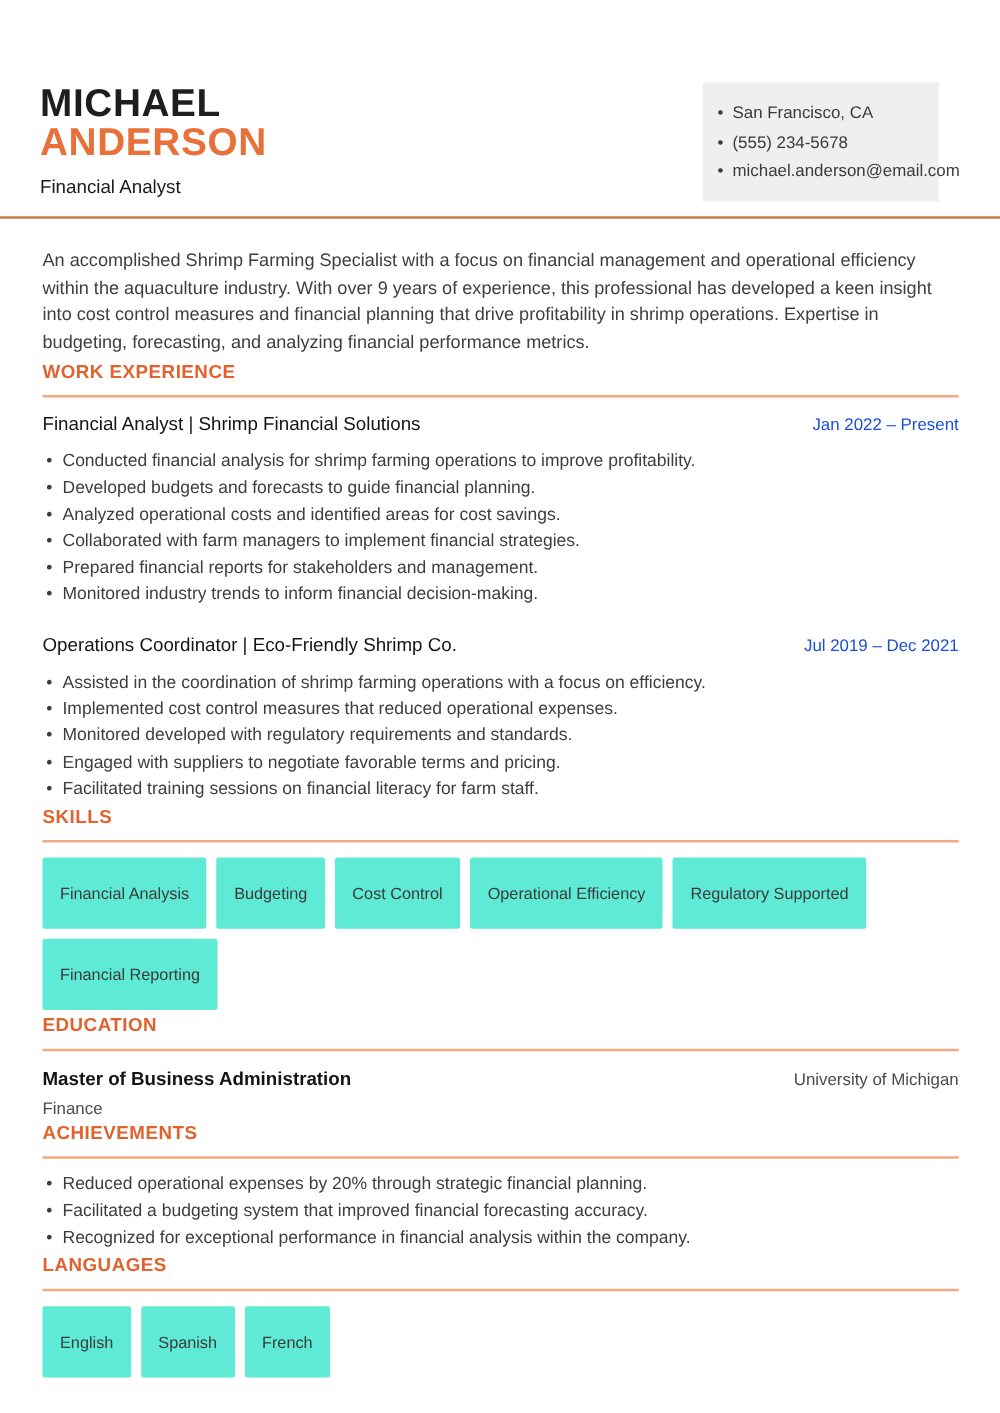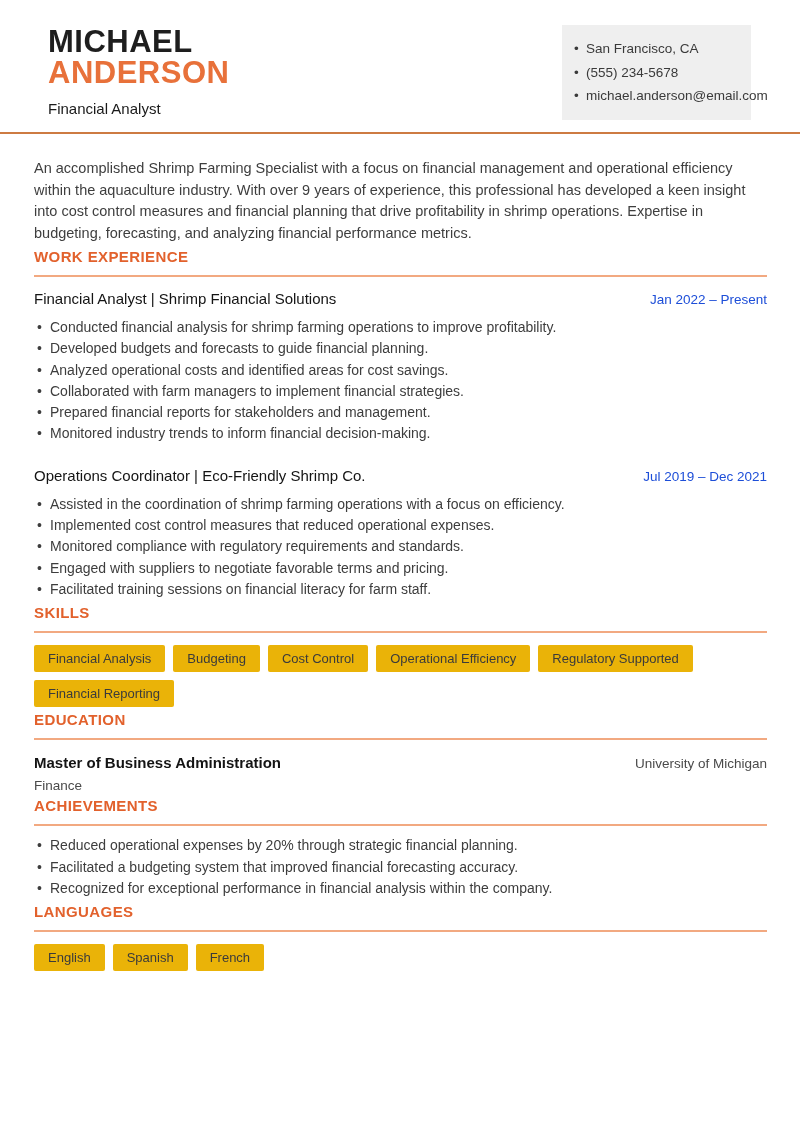--- a/index.html
+++ b/index.html
@@ -5,21 +5,21 @@
   * { margin: 0; padding: 0; box-sizing: border-box; }
   html, body { background: #ffffff; }
   body {
     width: 800px; height: 1130px;
     font-family: "Liberation Sans", sans-serif;
     color: #3d3d3d;
     position: relative;
     overflow: hidden;
   }
   .header { position: relative; height: 132px; }
-  .name-block { padding: 26px 0 0 48px; }
+  .name-block { padding: 26px 0 0 32px; margin-top: 41px; }
   .name-line { font-size: 31px; line-height: 31px; font-weight: bold; letter-spacing: 0.5px; color: #1e1e1e; }
   .name-line.last { color: #e8713a; }
   .person-title { margin-top: 12px; font-size: 15px; color: #1a1a1a; }
   .contact-card {
     position: absolute; left: 562px; top: 25px; width: 189px;
     background: #efefef; padding: 12px 10px 12px 24px;
   }
   .contact-item { list-style: none; font-size: 13.5px; line-height: 23.5px; color: #3a3a3a; position: relative; }
   .contact-item::before { content: "•"; position: absolute; left: -12px; color: #3a3a3a; }
   .top-rule { height: 2px; background: #cd7b42; width: 100%; }
@@ -34,22 +34,22 @@
   .job-title { font-size: 15px; font-weight: normal; color: #141414; line-height: 18px; }
   .job-date { font-size: 13.5px; color: #1d4ed8; white-space: nowrap; }
   ul.bullets { margin-top: 9px; list-style: none; }
   ul.bullets li {
     position: relative; padding-left: 16px;
     font-size: 14px; line-height: 21.3px; color: #3d3d3d;
   }
   ul.bullets li::before { content: "•"; position: absolute; left: 3px; color: #3d3d3d; }
   .chips { display: flex; flex-wrap: wrap; gap: 8px; margin-top: 12px; }
   .chip {
-    background: #eab308; color: #3b3b3b; font-size: 13px;
-    padding: 7px 14px; border-radius: 2px; line-height: 13px;
+    background: #5eead4; color: #3b3b3b; font-size: 13px;
+    padding: 22px 14px; border-radius: 2px; line-height: 13px;
   }
   .edu-row { margin-top: 14px; }
   .edu-degree { font-size: 15px; font-weight: bold; color: #141414; line-height: 18px; }
   .edu-school { font-size: 13.5px; color: #4a4a4a; white-space: nowrap; }
   .edu-field { margin-top: 6px; font-size: 13.5px; color: #4a4a4a; }
 </style>
 </head>
 <body>
 
 <div>
@@ -92,21 +92,21 @@
       </div>
 
       <div class="job">
         <div class="row-split">
           <div class="job-title">Operations Coordinator | Eco-Friendly Shrimp Co.</div>
           <div class="job-date">Jul 2019 – Dec 2021</div>
         </div>
         <ul class="bullets">
           <li>Assisted in the coordination of shrimp farming operations with a focus on efficiency.</li>
           <li>Implemented cost control measures that reduced operational expenses.</li>
-          <li>Monitored compliance with regulatory requirements and standards.</li>
+          <li>Monitored developed with regulatory requirements and standards.</li>
           <li>Engaged with suppliers to negotiate favorable terms and pricing.</li>
           <li>Facilitated training sessions on financial literacy for farm staff.</li>
         </ul>
       </div>
     </div>
 
     <div class="section">
       <div class="section-heading">SKILLS</div>
       <div class="section-rule"></div>
       <div class="chips">

